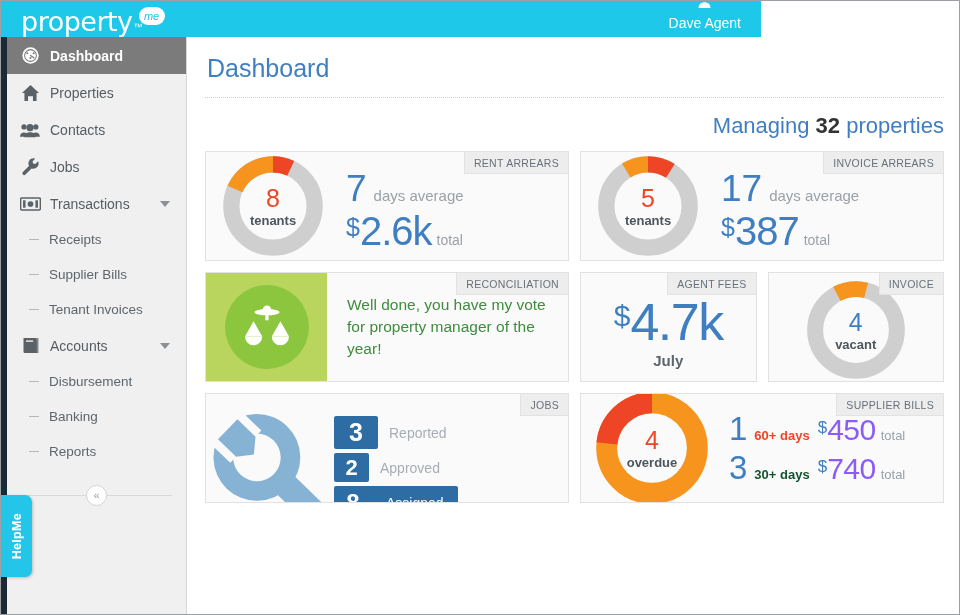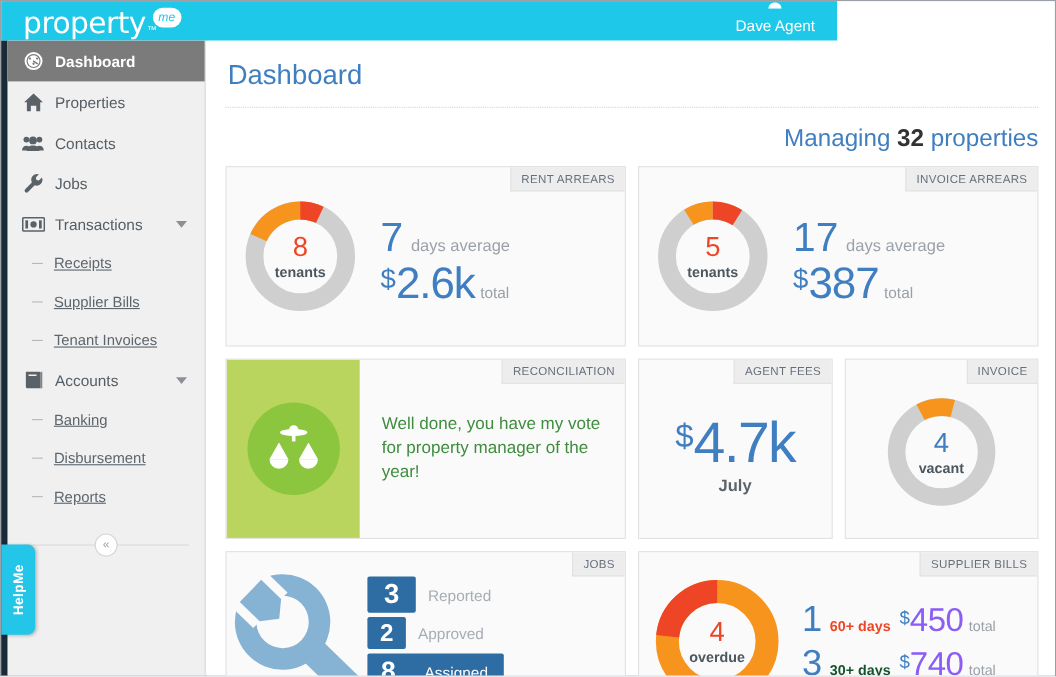--- a/index.html
+++ b/index.html
@@ -90,21 +90,20 @@
     border-left: 5px solid transparent;
     border-right: 5px solid transparent;
     border-top: 6px solid #8a9096;
     margin-right: 16px;
   }
   .subnav-item {
     display: flex; align-items: center;
     height: 35px; padding-left: 22px;
     color: #5d666d; font-size: 13.5px;
     cursor: pointer;
-    text-decoration: underline;
   }
   .subdash {
     width: 10px; height: 1.6px; background: #b3b9bd;
     margin-right: 10px;
   }
   .collapse-row {
     position: relative; height: 40px;
     display: flex; align-items: center; justify-content: center;
     margin-top: 6px;
   }
@@ -155,21 +154,21 @@
   }
   .managing b { color: #333333; font-weight: bold; }
 
   
   .grid { display: flex; flex-direction: column; gap: 11px; }
   .row { display: flex; gap: 11px; }
   .card {
     position: relative;
     background: #fafafa;
     border: 1px solid #e2e2e2;
-    height: 164px;
+    height: 110px;
     overflow: hidden;
   }
   .card.w-half { width: 365px; }
   .card.w-quarter { width: 177px; }
   .card-tag {
     position: absolute; top: 0; right: 0;
     background: #ededed;
     border-left: 1px solid #e2e2e2;
     border-bottom: 1px solid #e2e2e2;
     color: #67707a; font-size: 10.5px; letter-spacing: 0.3px;
@@ -378,25 +377,25 @@
             <path d="M16.8 1h1.6v16h-1.6z" fill="#7d858c"></path>
             <path d="M5.2 3.6h7.6v1.5H5.2z" fill="#f0f0f0"></path>
           </svg>
       </span>
       <span class="nav-label">Accounts</span>
       <span class="nav-chevron"></span>
     </div>
 
     <div class="subnav-item">
       <span class="subdash"></span>
-      <span>Banking</span>
+      <span>Disbursement</span>
     </div>
     <div class="subnav-item">
       <span class="subdash"></span>
-      <span>Disbursement</span>
+      <span>Banking</span>
     </div>
     <div class="subnav-item">
       <span class="subdash"></span>
       <span>Reports</span>
     </div>
 
     <div class="collapse-row">
       <div class="collapse-line"></div>
       <div class="collapse-btn">«</div>
     </div>

